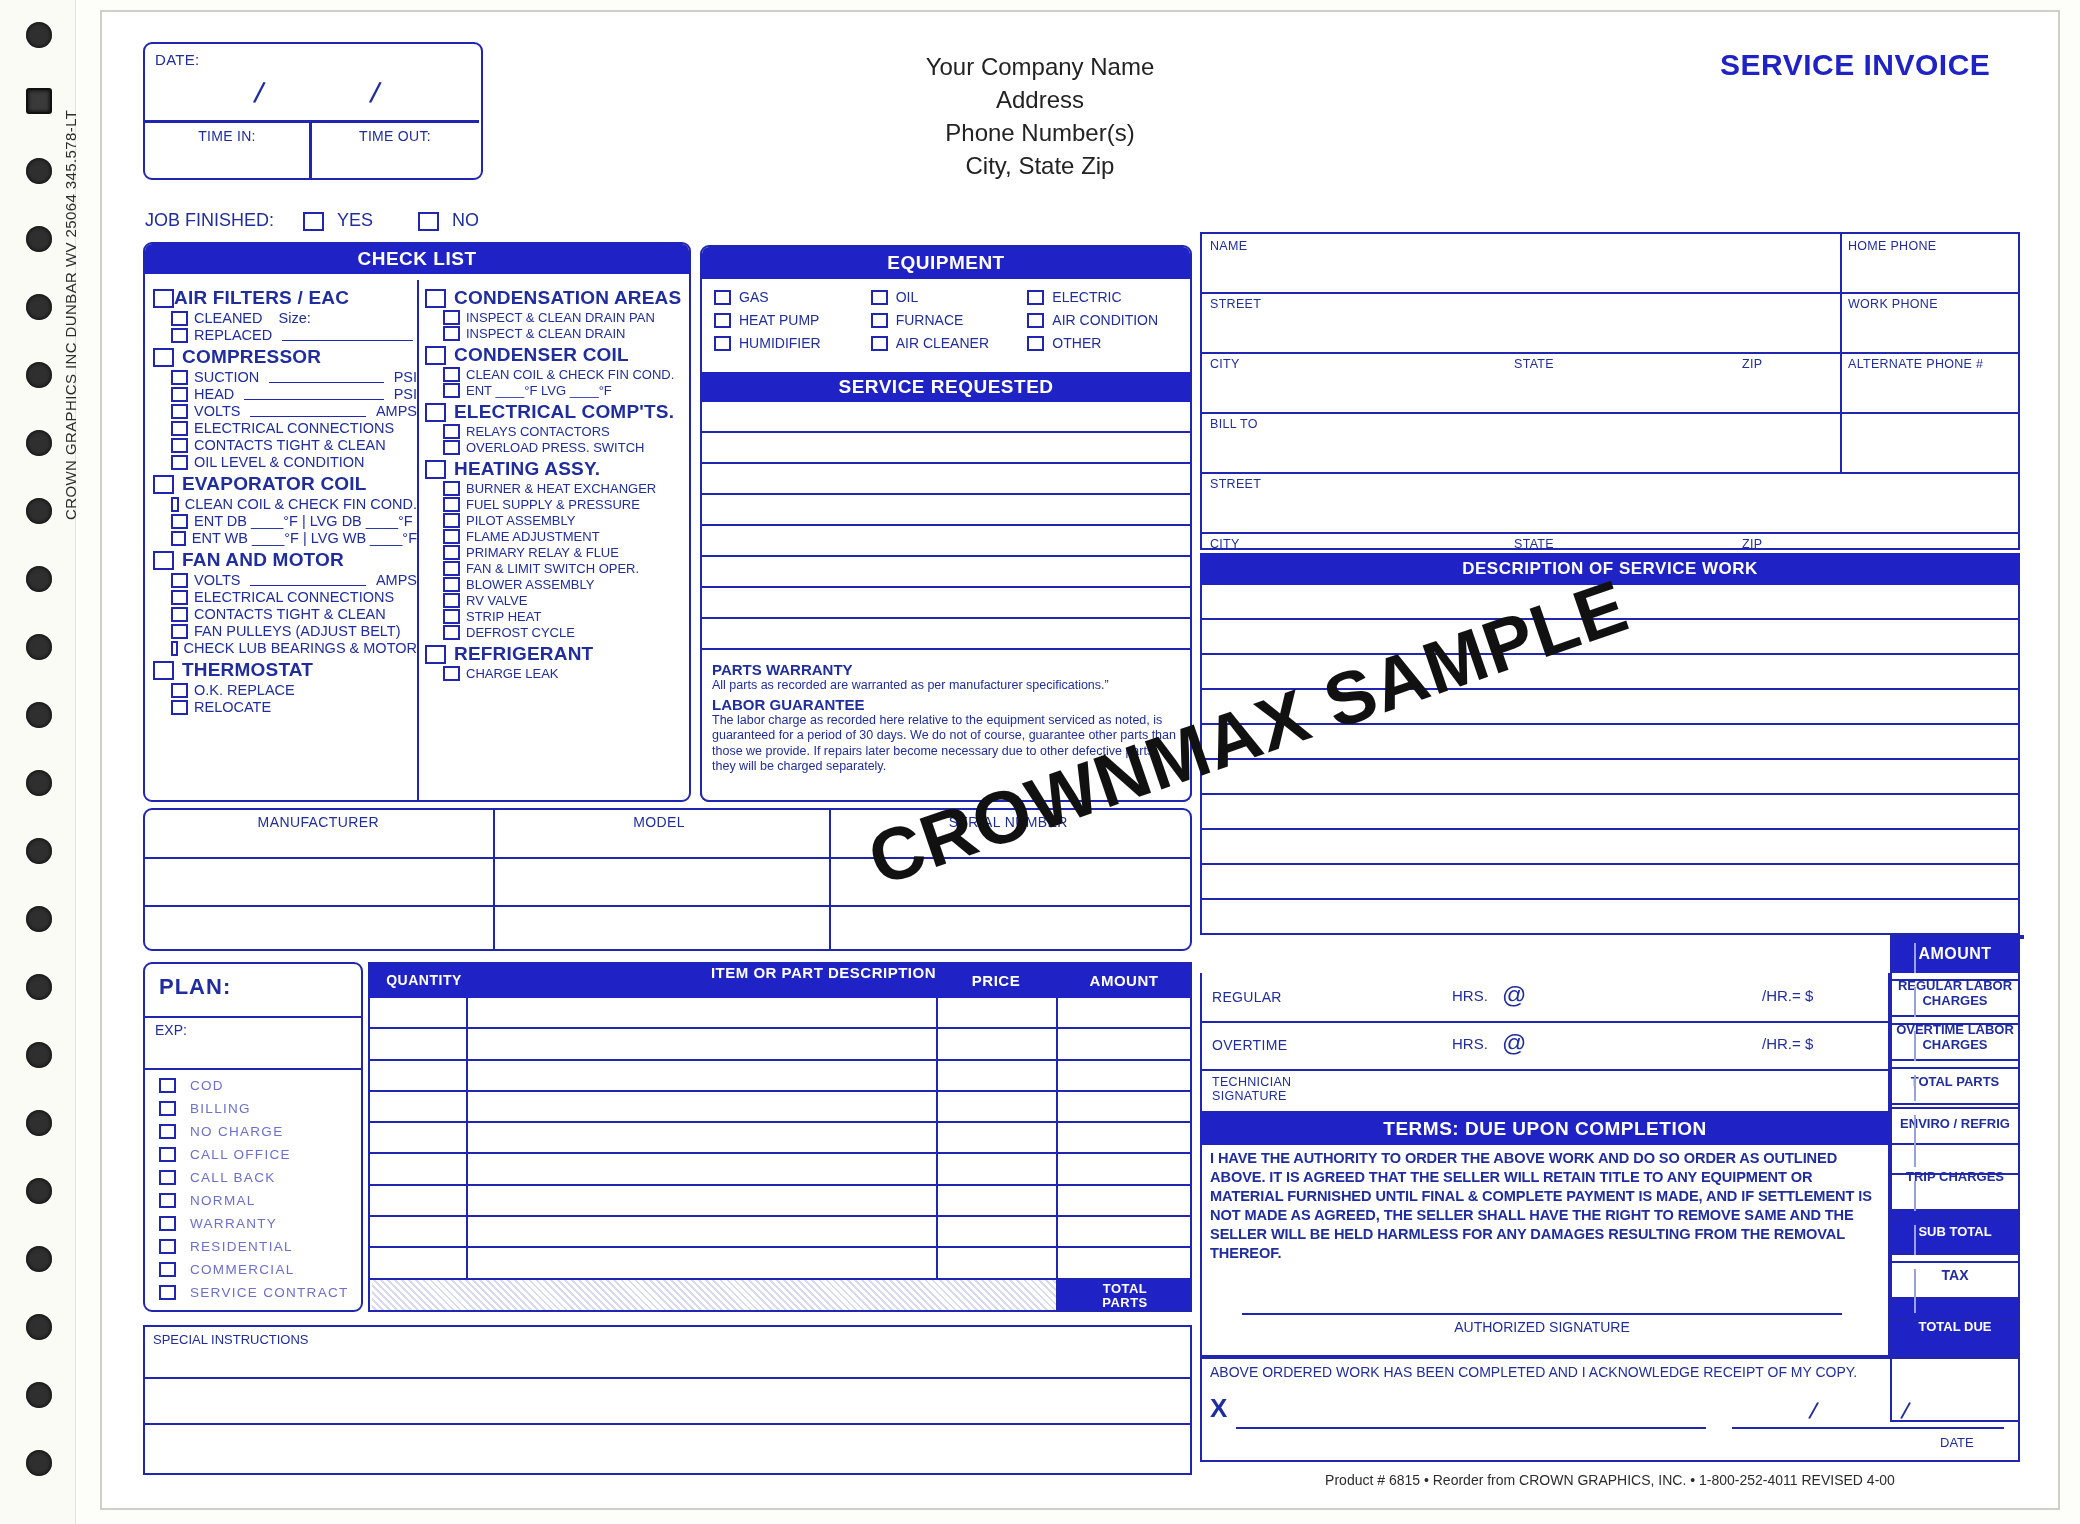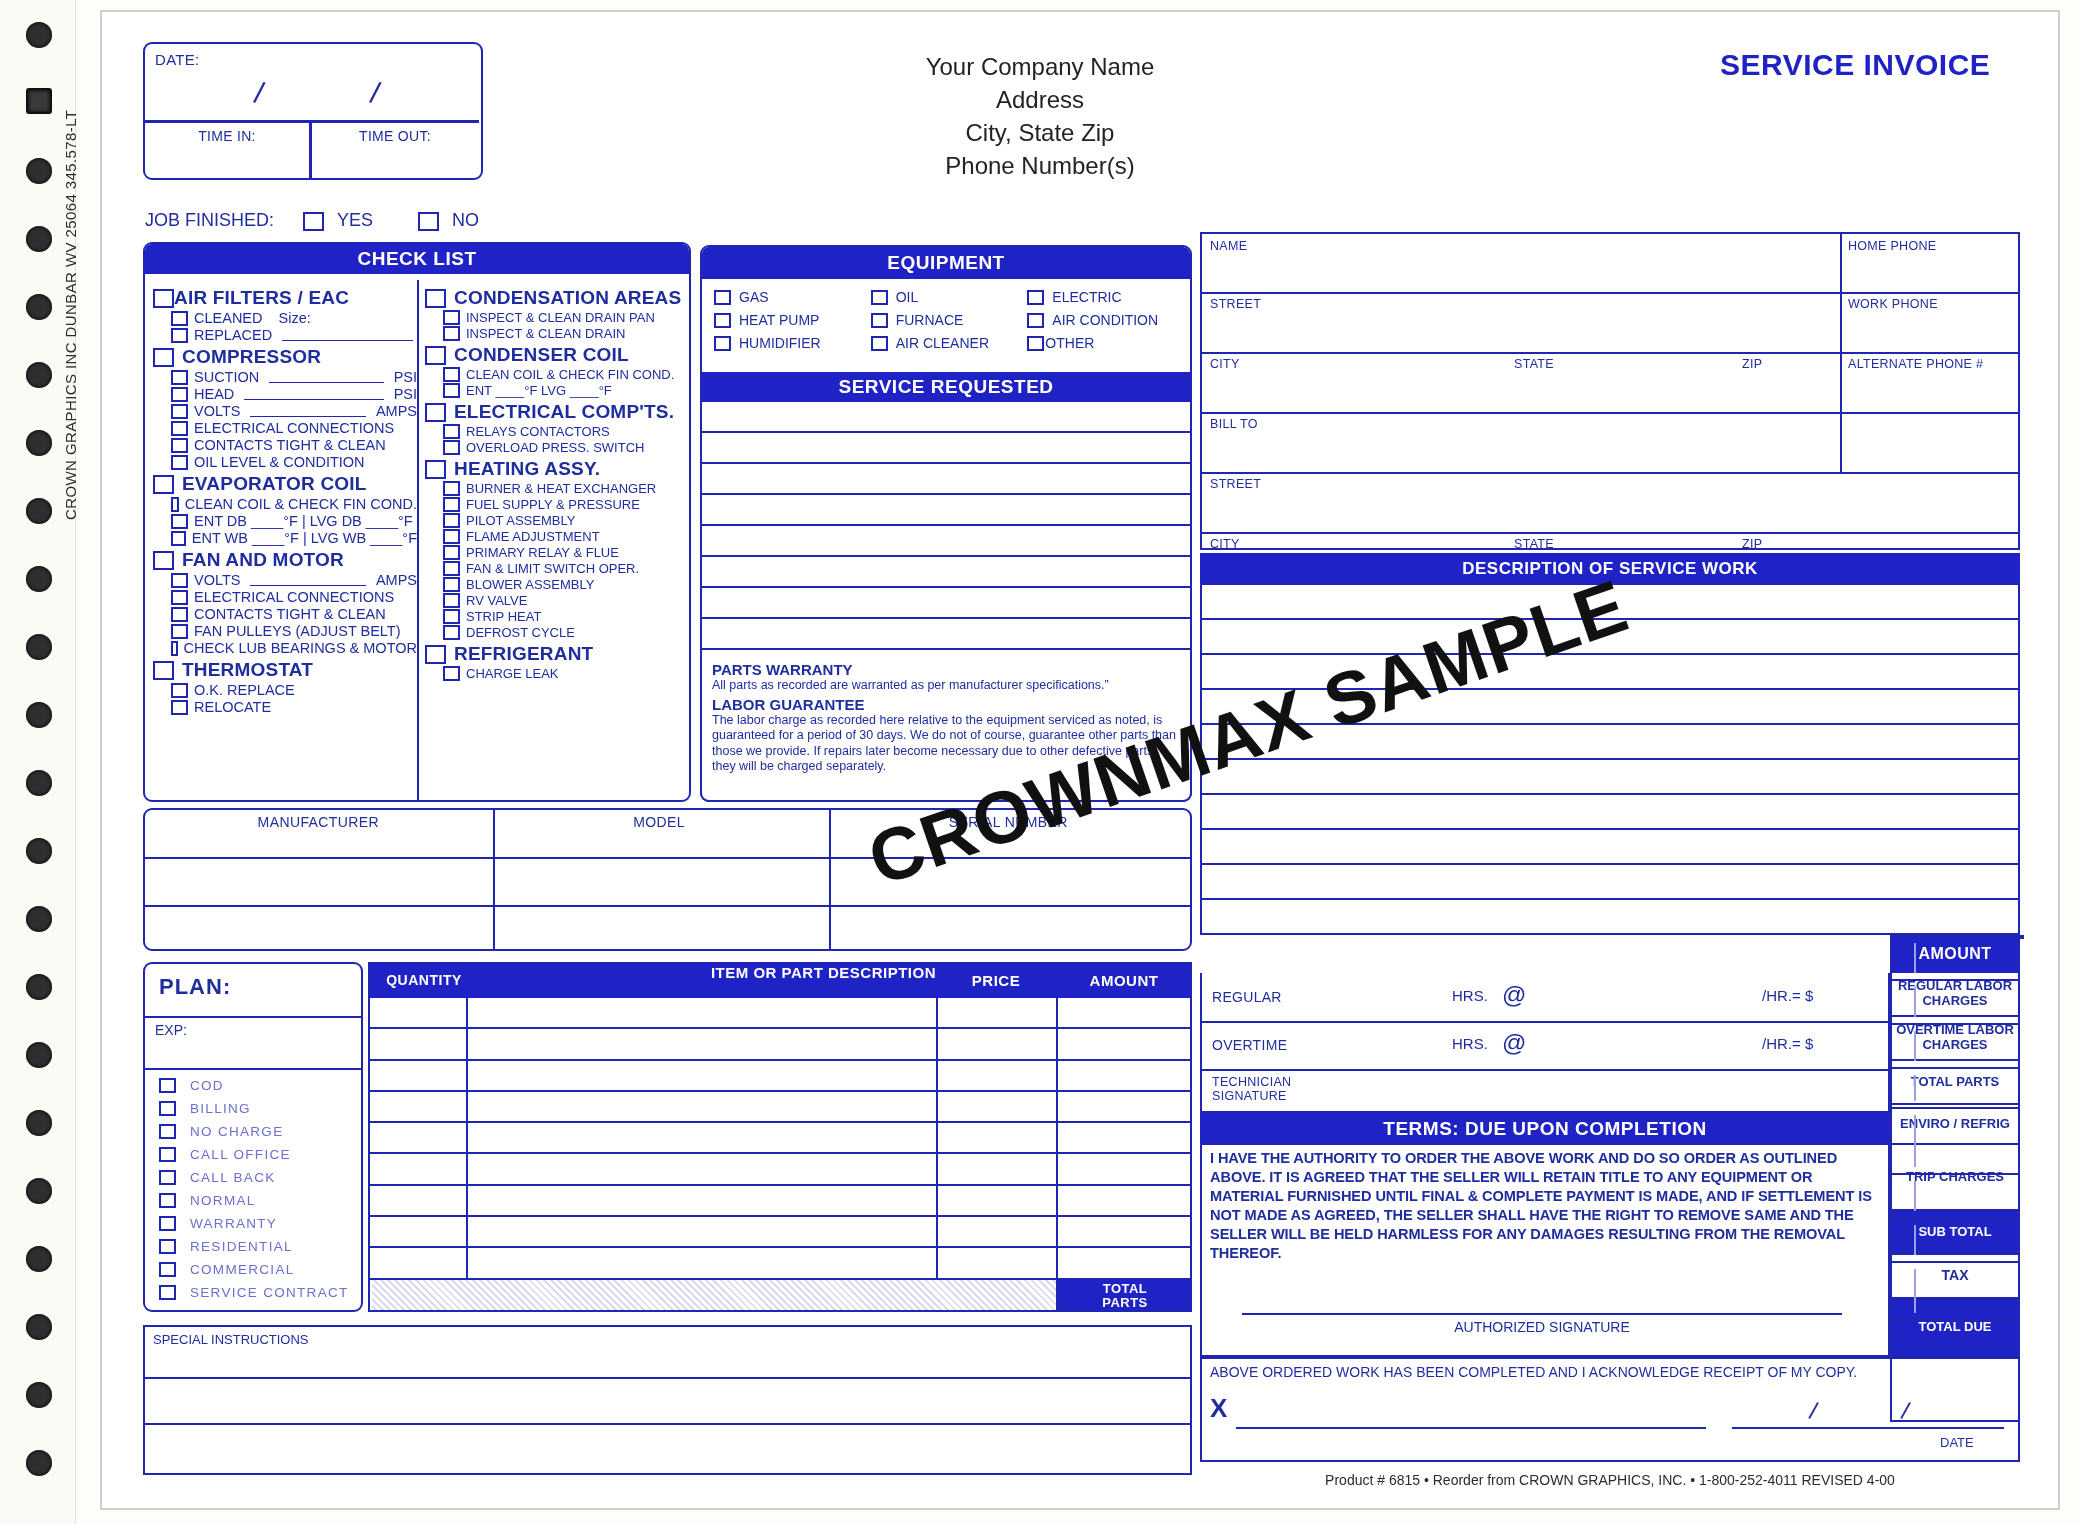--- a/index.html
+++ b/index.html
@@ -123,22 +123,22 @@
     <div class="abs" style="left:226px;top:32px;font-size:30px;transform:rotate(12deg);">/</div>
     <div class="abs" style="left:-2px;top:76px;width:336px;height:3px;background:#2026b2;"></div>
     <div class="abs" style="left:164px;top:76px;width:3px;height:60px;background:#2026b2;"></div>
     <div class="abs fieldlabel ctr" style="left:0;top:84px;width:164px;font-size:14px;">TIME IN:</div>
     <div class="abs fieldlabel ctr" style="left:167px;top:84px;width:166px;font-size:14px;">TIME OUT:</div>
   </div>
 
   <div class="abs ctr" style="left:830px;top:50px;width:420px;font-size:24px;color:#232323;line-height:1.38;">
     <div>Your Company Name</div>
     <div>Address</div>
+    <div>Phone Number(s)</div>
     <div>City, State Zip</div>
-    <div>Phone Number(s)</div>
   </div>
 
   <div class="abs" style="left:1720px;top:48px;font-size:30px;font-weight:bold;color:#1f22c4;letter-spacing:.5px;">SERVICE INVOICE</div>
 
   <div class="abs" style="left:145px;top:210px;font-size:18px;">
     <span>JOB FINISHED:</span>
     <span class="cbx l" style="margin-left:24px;"></span>
     <span style="margin-left:8px;">YES</span>
     <span class="cbx l" style="margin-left:40px;"></span>
     <span style="margin-left:8px;">NO</span>
@@ -371,21 +371,21 @@
           <span style="font-size: 14px;">AIR CONDITION</span>
         </div>
         <div style="display: flex; align-items: center; gap: 8px;">
           <span class="cbx m"></span>
           <span style="font-size: 14px;">HUMIDIFIER</span>
         </div>
         <div style="display: flex; align-items: center; gap: 8px;">
           <span class="cbx m"></span>
           <span style="font-size: 14px;">AIR CLEANER</span>
         </div>
-        <div style="display: flex; align-items: center; gap: 1px;">
+        <div style="display: flex; align-items: center; gap: 8px;">
           <span class="cbx m"></span>
           <span style="font-size: 14px;">OTHER</span>
         </div>
       </div>
     <div class="hdrbar abs" style="left:0;top:125px;width:100%;height:30px;line-height:30px;font-size:19px;">SERVICE REQUESTED</div>
     <div class="abs" id="sr-lines" style="left:0;top:155px;width:100%;">
         <div style="height: 31px; border-bottom: 2px solid rgb(32, 38, 178);"></div>
         <div style="height: 31px; border-bottom: 2px solid rgb(32, 38, 178);"></div>
         <div style="height: 31px; border-bottom: 2px solid rgb(32, 38, 178);"></div>
         <div style="height: 31px; border-bottom: 2px solid rgb(32, 38, 178);"></div>

